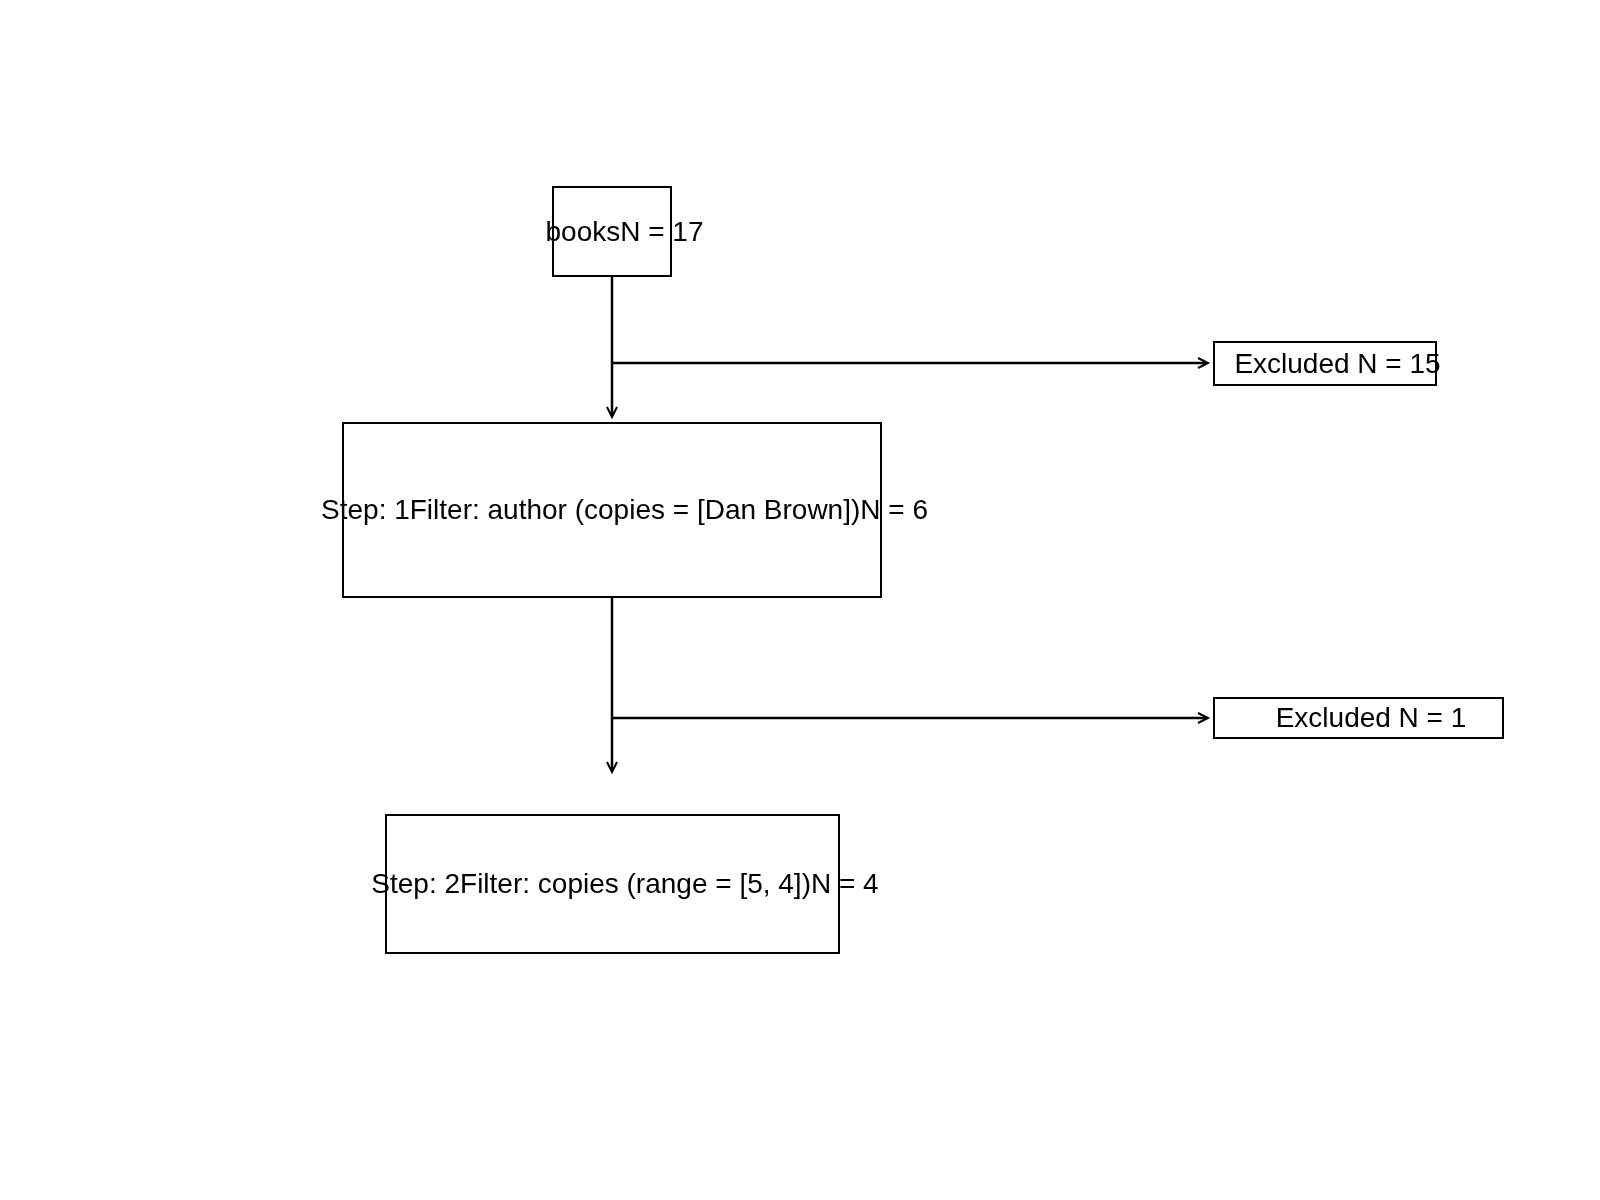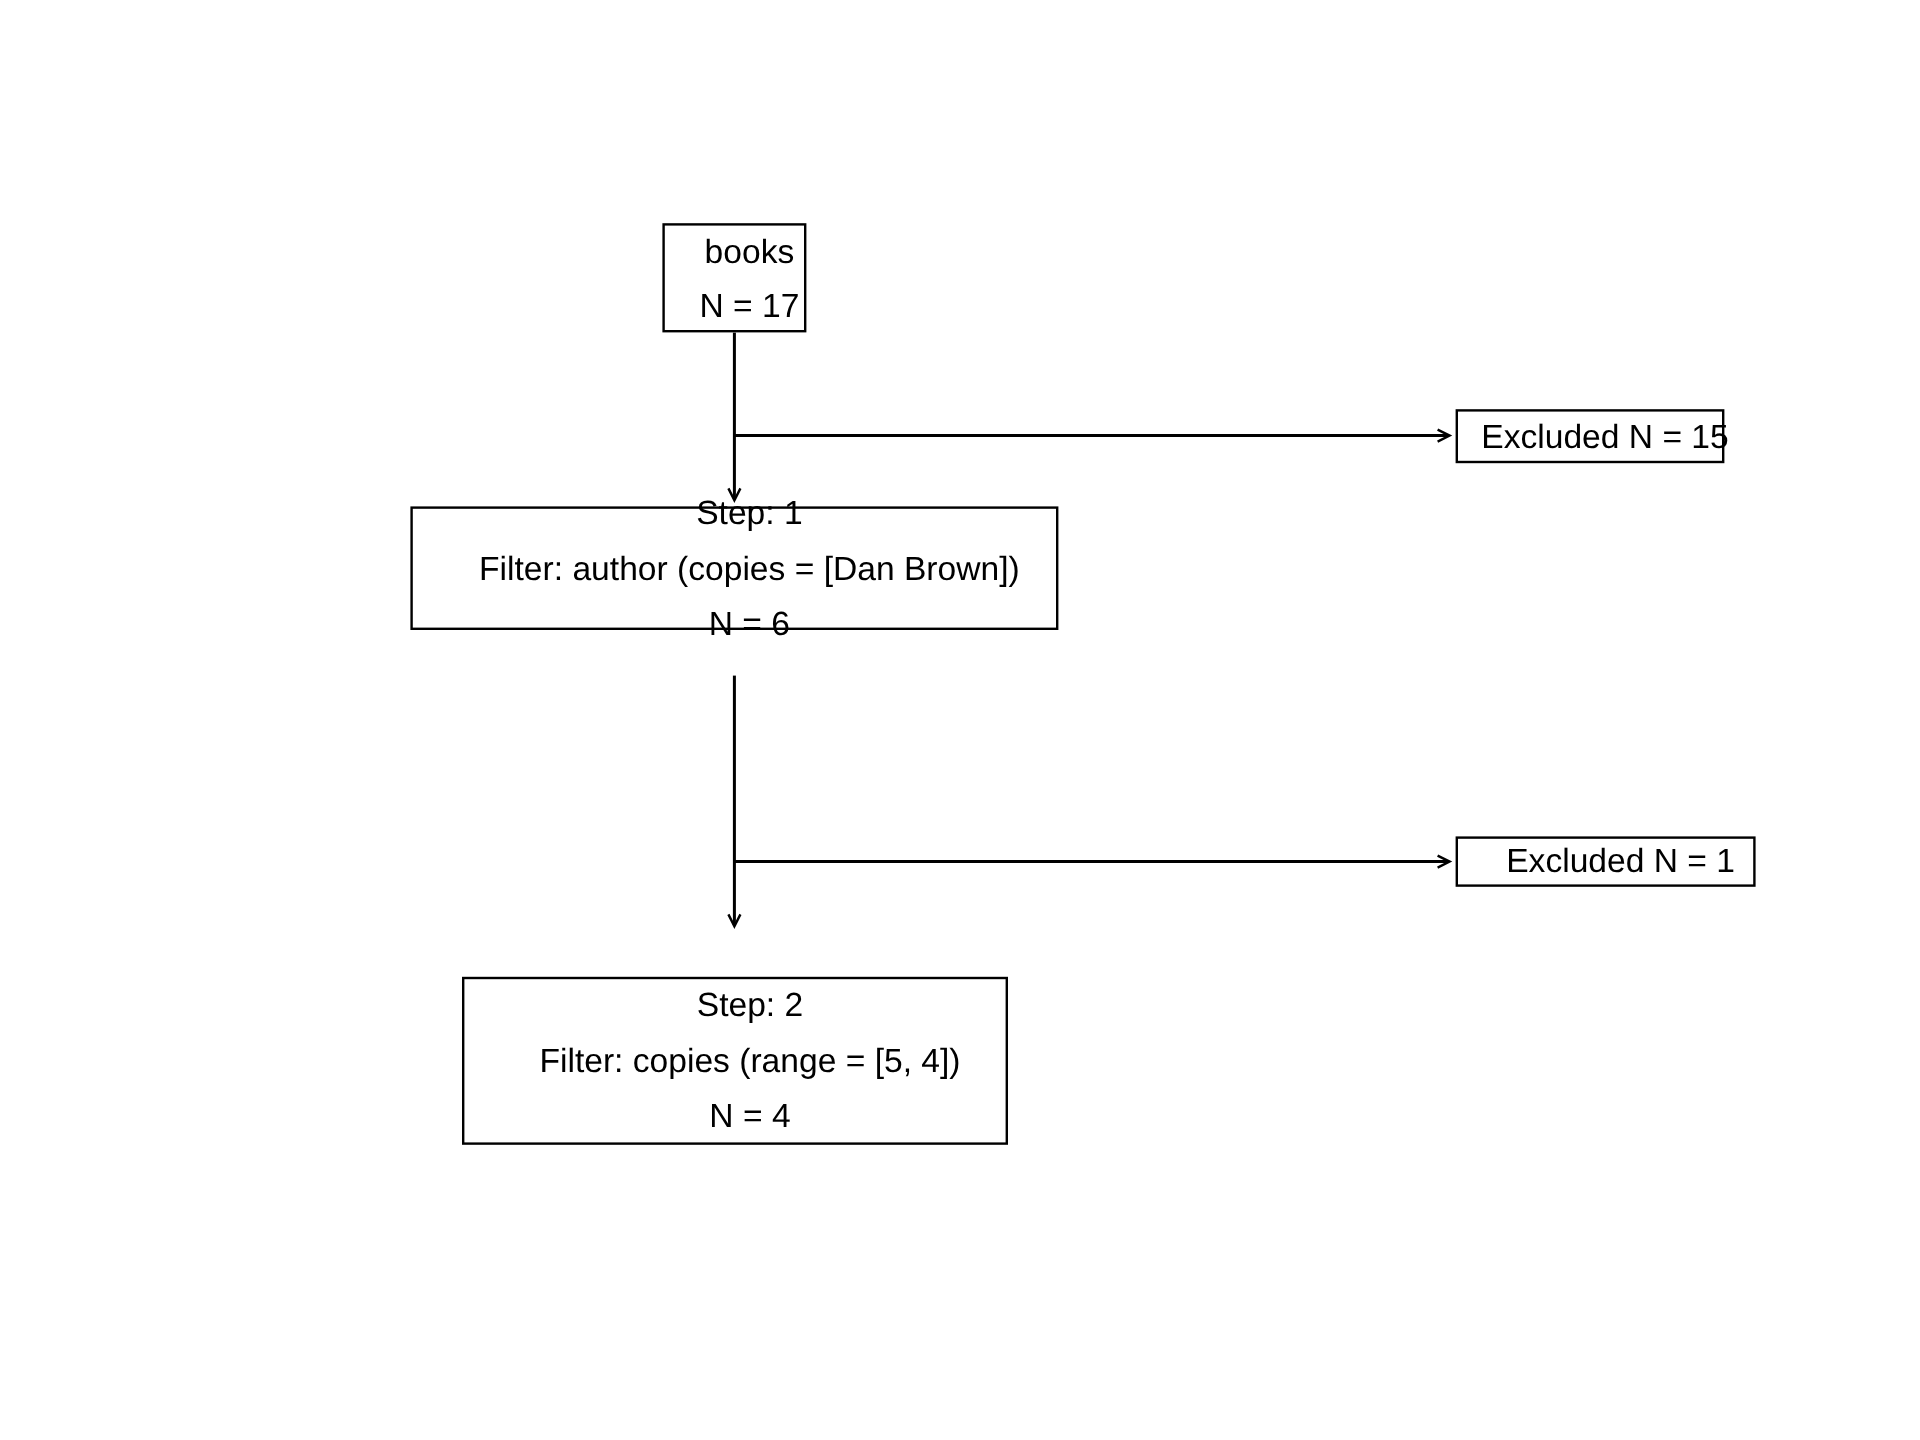--- a/index.html
+++ b/index.html
@@ -22,37 +22,36 @@
     top: 0;
     width: 1600px;
     height: 1200px;
   }
   .node {
     position: absolute;
     border: 2px solid #000000;
     background: #ffffff;
     box-sizing: border-box;
     display: flex;
-    flex-direction: column;
     justify-content: center;
     align-items: center;
     text-align: center;
     font-size: 28px;
     line-height: 46px;
     white-space: nowrap;
     padding-left: 25px;
   }
   .node .line { display: block; }
 
   
   .node-source   { left: 552px;  top: 186px; width: 120px; height: 91px;  line-height: 45px; }
-  .node-step1    { left: 342px;  top: 422px; width: 540px; height: 103px; }
+  .node-step1    { left: 342px;  top: 422px; width: 540px; height: 176px; }
   .node-step2    { left: 385px;  top: 777px; width: 455px; height: 140px; margin-top: 37px; }
   .node-excl1    { left: 1213px; top: 341px; width: 224px; height: 45px;  line-height: 41px; }
-  .node-excl2    { left: 1213px; top: 697px; width: 250px; height: 42px;  line-height: 38px; }
+  .node-excl2    { left: 1213px; top: 697px; width: 291px; height: 42px;  line-height: 38px; }
 </style>
 </head>
 <body>
 
 <div class="canvas">
 
   <svg class="edges" viewBox="0 0 1600 1200" xmlns="http://www.w3.org/2000/svg">
     <defs>
       <marker id="arrowhead" markerWidth="14" markerHeight="14" refX="10" refY="6" orient="auto" markerUnits="userSpaceOnUse">
         <path d="M1,1 L11,6 L1,11" fill="none" stroke="#000000" stroke-width="2"></path>

